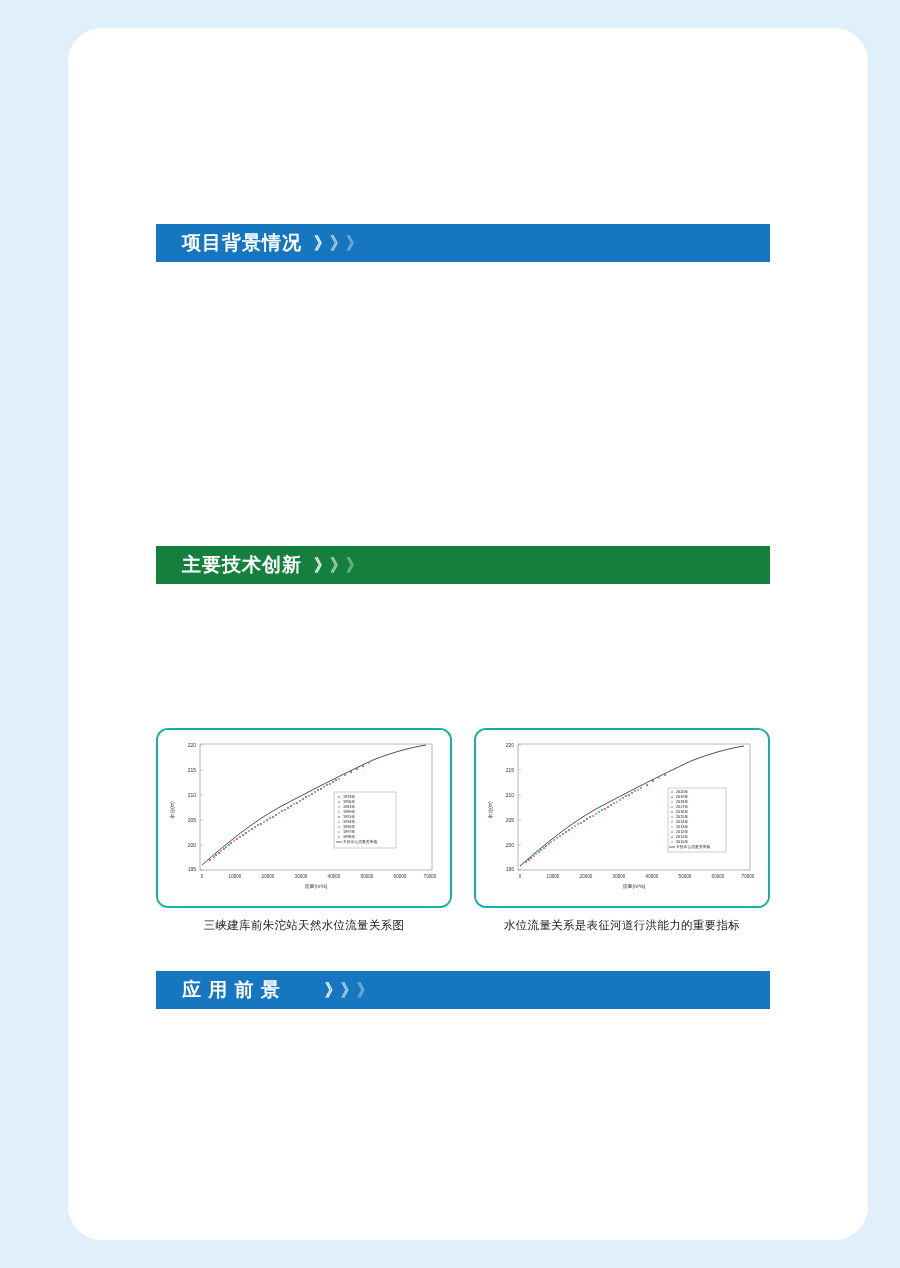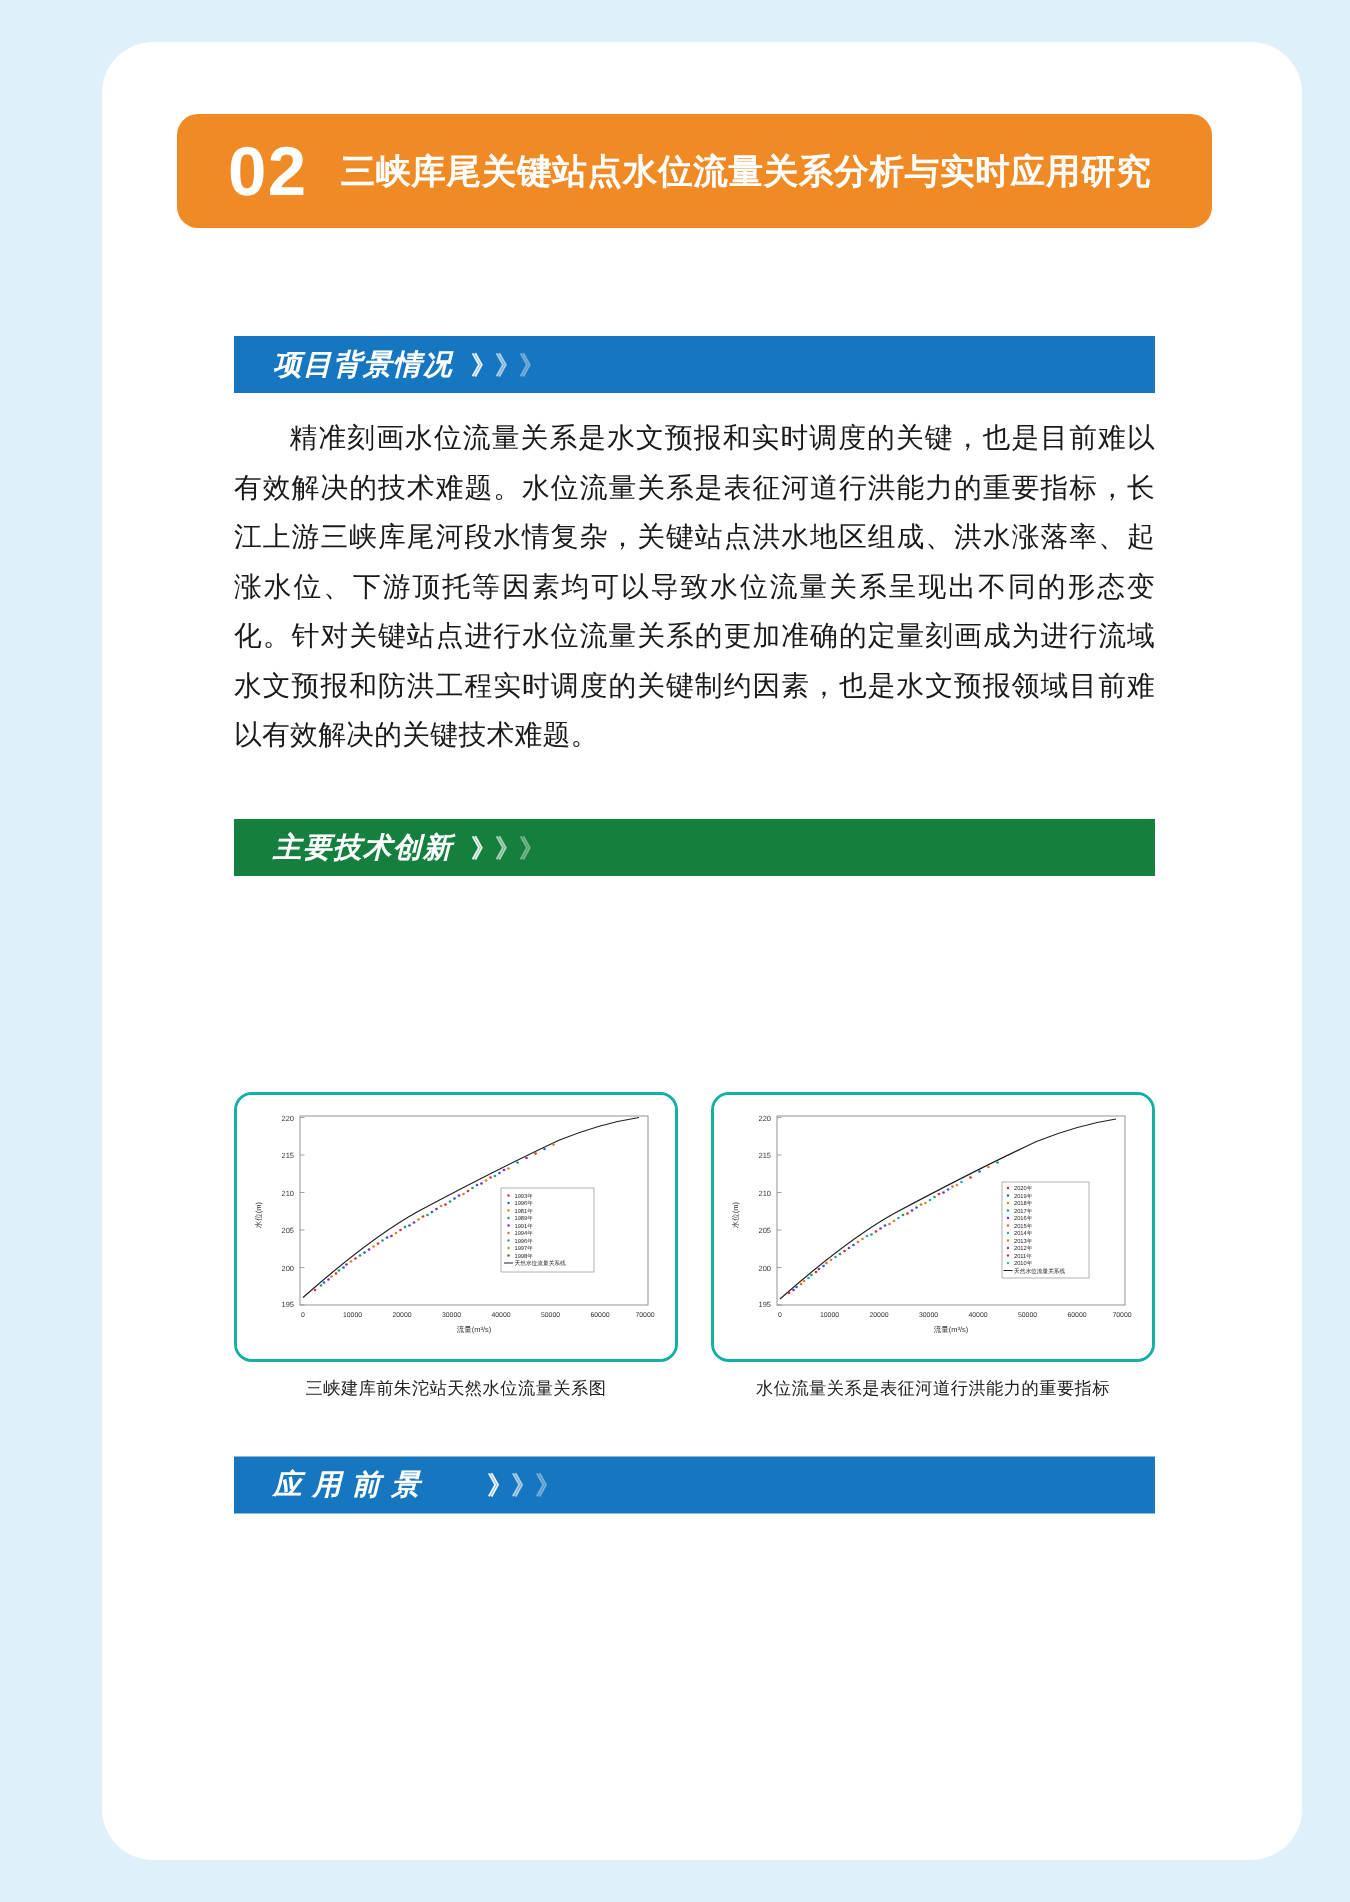--- a/index.html
+++ b/index.html
@@ -59,21 +59,20 @@
     display: flex;
     align-items: center;
     padding-left: 26px;
     box-sizing: border-box;
   }
   .section-bar .bar-title {
     color: #ffffff;
     font-size: 19px;
     font-weight: bold;
     letter-spacing: 1px;
-    font-style: italic;
   }
   .chev {
     display: inline-block;
     margin-left: 12px;
     color: #ffffff;
     font-size: 17px;
     font-weight: bold;
     letter-spacing: -1px;
     opacity: 0.92;
   }
@@ -131,30 +130,25 @@
     color: #222222;
     letter-spacing: 0.3px;
   }
   svg { display: block; }
 </style>
 </head>
 <body>
 
 <div class="page">
 
-  <div class="header-banner">
-    <div class="header-num">02</div>
-    <div class="header-title">三峡库尾关键站点水位流量关系分析与实时应用研究</div>
-  </div>
 
   <div class="section-bar bar-blue" id="sec1-bar">
     <span class="bar-title">项目背景情况</span>
     <span class="chev">》<span class="c2">》</span><span class="c3">》</span></span>
   </div>
-  <div class="para" id="sec1-para">精准刻画水位流量关系是水文预报和实时调度的关键，也是目前难以有效解决的技术难题。水位流量关系是表征河道行洪能力的重要指标，长江上游三峡库尾河段水情复杂，关键站点洪水地区组成、洪水涨落率、起涨水位、下游顶托等因素均可以导致水位流量关系呈现出不同的形态变化。针对关键站点进行水位流量关系的更加准确的定量刻画成为进行流域水文预报和防洪工程实时调度的关键制约因素，也是水文预报领域目前难以有效解决的关键技术难题。</div>
 
   <div class="section-bar bar-teal" id="sec2-bar">
     <span class="bar-title">主要技术创新</span>
     <span class="chev">》<span class="c2">》</span><span class="c3">》</span></span>
   </div>
 
   <div class="figures">
 
     <div class="fig">
       <div class="fig-box">

